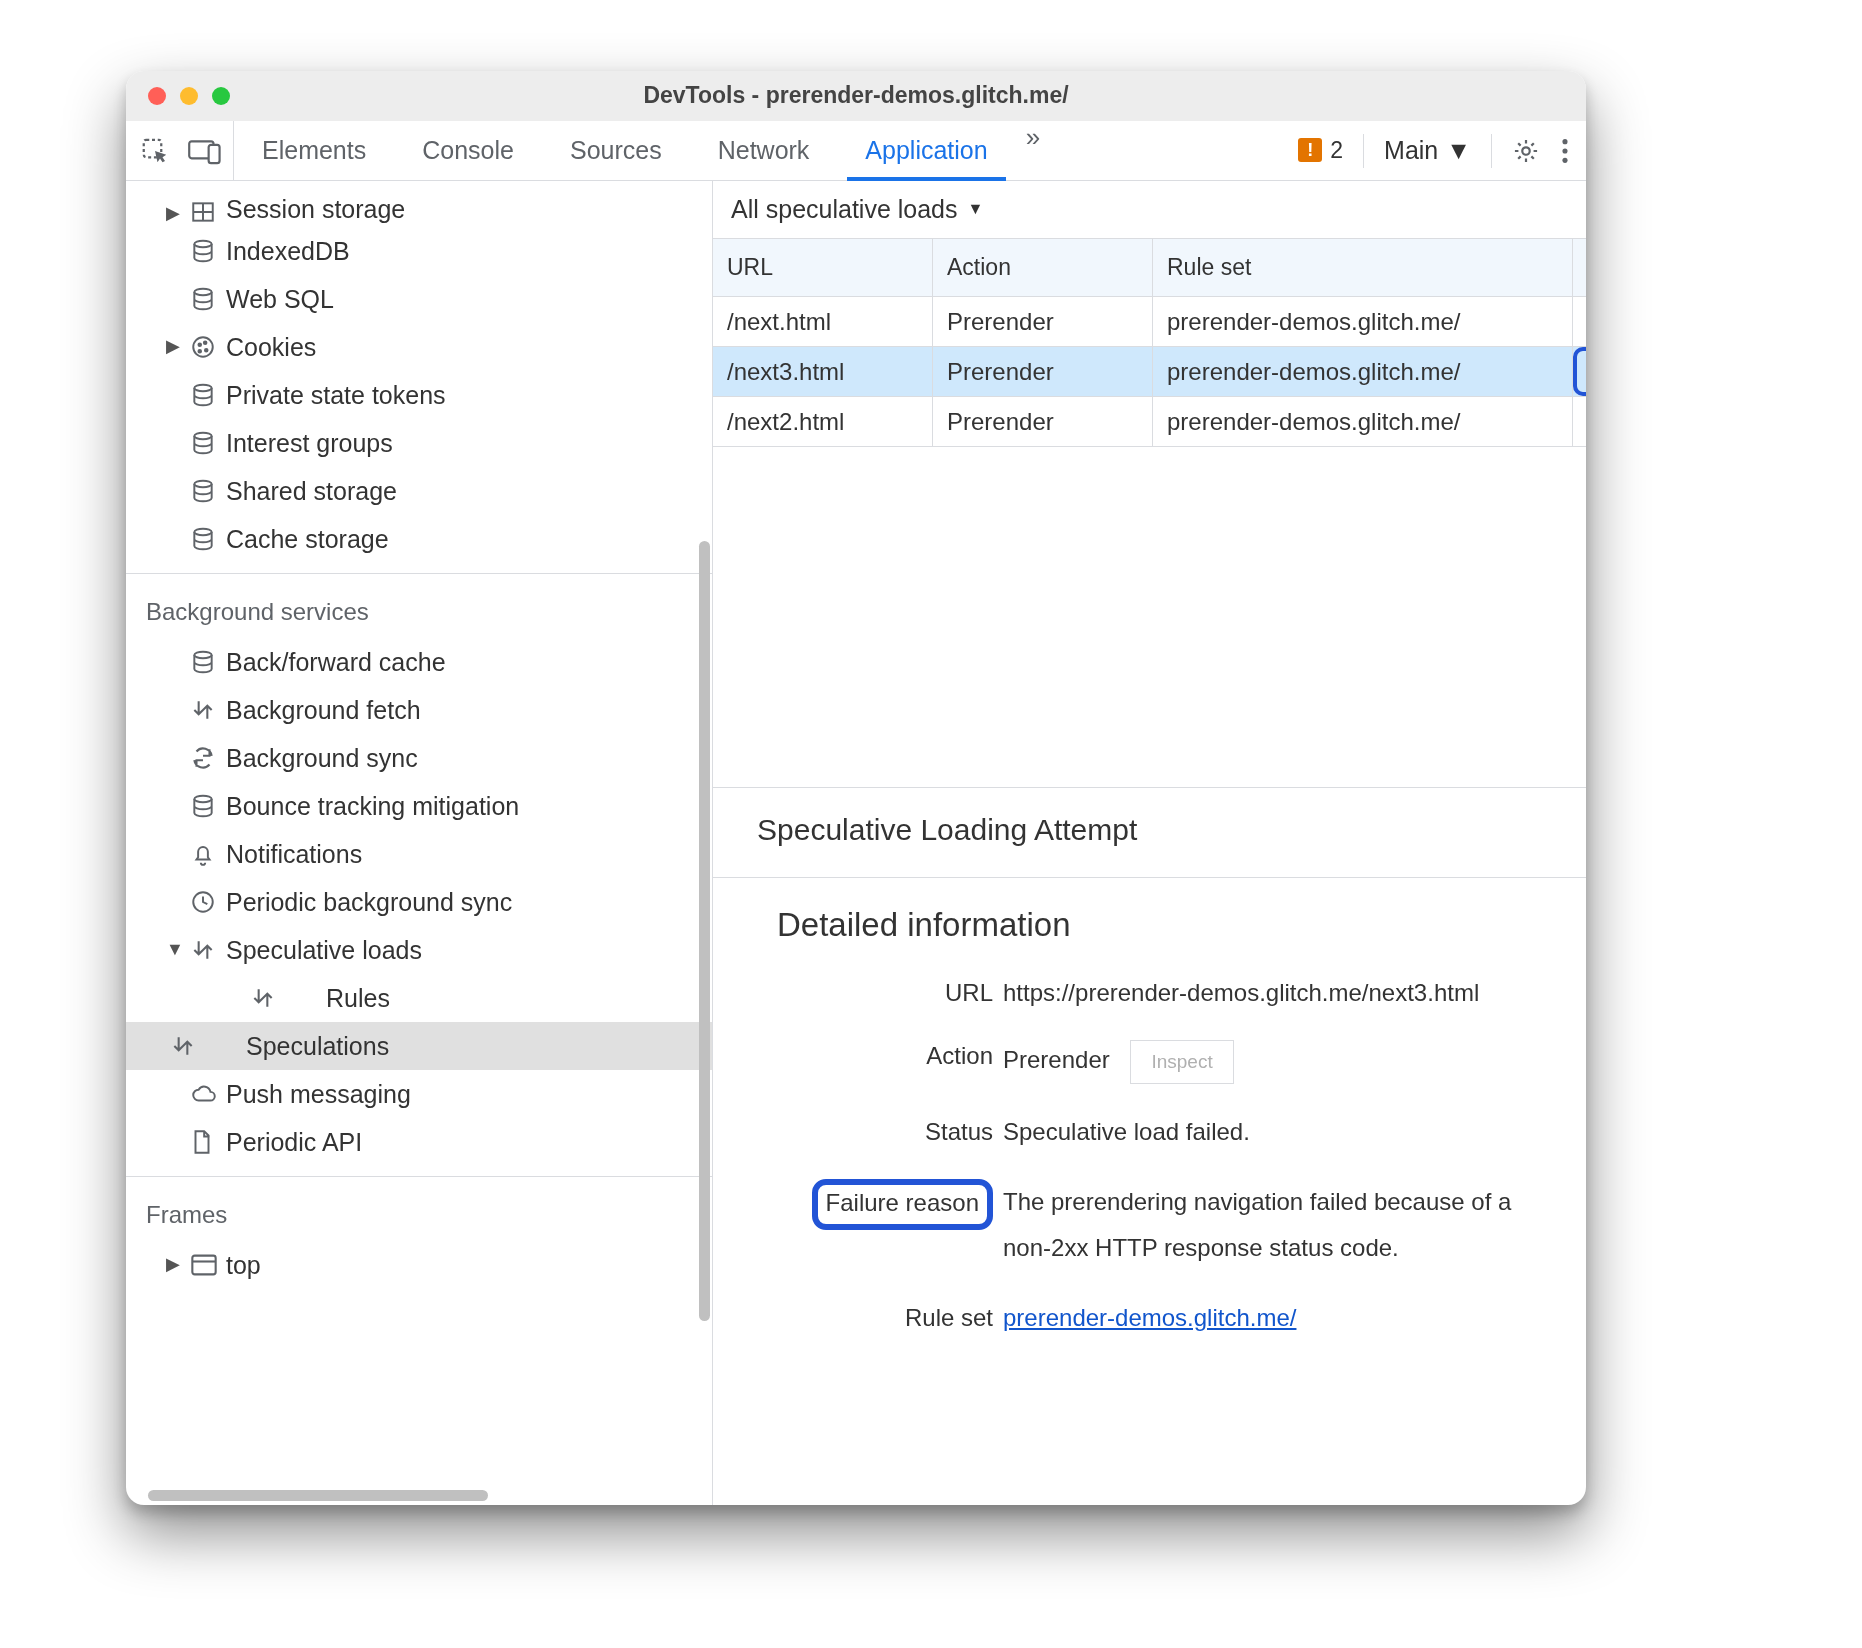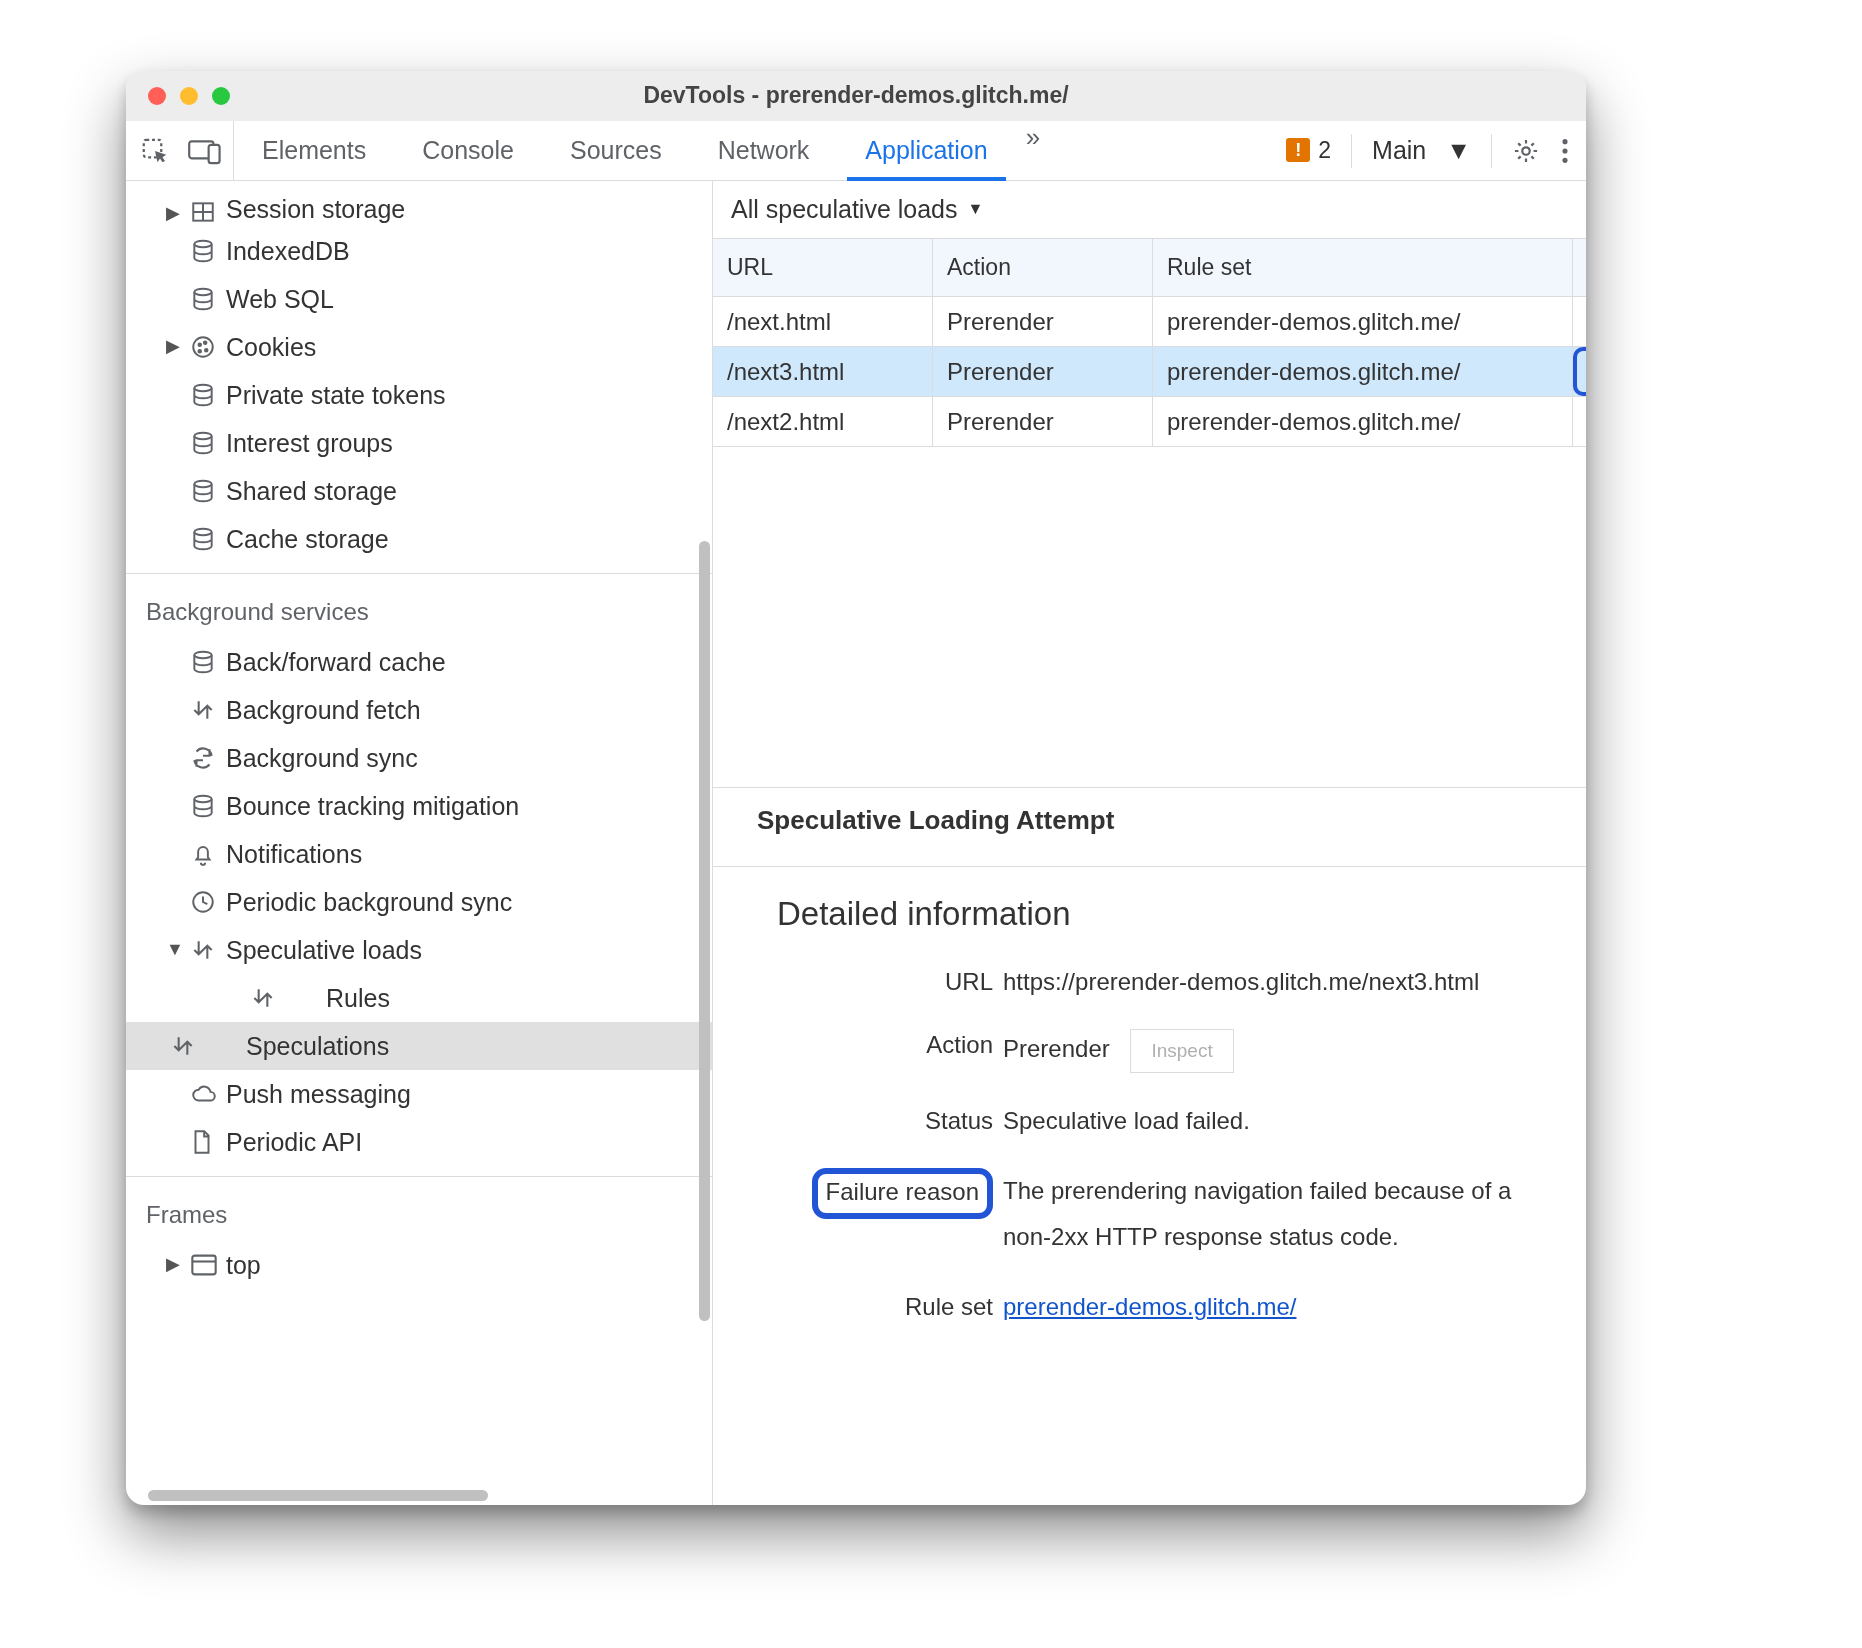--- a/index.html
+++ b/index.html
@@ -34,21 +34,21 @@
   .tabbar{height:60px;border-bottom:1px solid var(--border);display:flex;align-items:stretch;position:relative;}
   .tb-left{display:flex;align-items:center;padding-left:14px;gap:18px;border-right:1px solid var(--border);width:108px;}
   .tb-tabs{display:flex;align-items:stretch;}
   .tb-tab{display:flex;align-items:center;padding:0 28px;color:var(--muted);cursor:pointer;font-size:25px;}
   .tb-tab.active{color:var(--blue);position:relative;}
   .tb-tab.active::after{content:"";position:absolute;left:10px;right:10px;bottom:-1px;height:4px;background:var(--blue);}
   .tb-right{margin-left:auto;display:flex;align-items:center;gap:20px;padding-right:16px;}
   .vr{width:1px;height:34px;background:var(--border);}
   .chev{font-size:26px;color:var(--muted);padding:0 10px;}
   .badge-warn{display:inline-flex;align-items:center;justify-content:center;width:24px;height:24px;background:#e37400;color:#fff;font-size:18px;font-weight:700;border-radius:3px;}
-  .target-sel{display:flex;align-items:center;gap:20px;color:var(--txt);font-size:25px;}
+  .target-sel{display:flex;align-items:center;gap:8px;color:var(--txt);font-size:25px;}
   .gear,.kebab{color:var(--muted);}
   
   .body{display:flex;height:calc(100% - 110px);overflow:hidden;}
   .sidebar{width:587px;padding-top:2px;overflow:hidden;position:relative;border-right:1px solid var(--border);}
   .scrollbar-v{position:absolute;right:2px;top:360px;width:11px;height:780px;background:#c0c0c0;border-radius:6px;}
   .scrollbar-h{position:absolute;left:22px;bottom:4px;width:340px;height:11px;background:#c0c0c0;border-radius:6px;}
   
   .tree-row{display:flex;align-items:center;height:48px;padding-left:20px;white-space:nowrap;overflow:hidden;font-size:25px;}
   .tree-row.first{height:44px;align-items:flex-end;padding-bottom:2px;}
   .tree-row .arrow{width:24px;color:#555;font-size:18px;}
@@ -66,21 +66,21 @@
   .grid-head > div:last-child, .grid-row > div:last-child{border-right:none;}
   .grid-body{flex:0 0 auto;height:490px;}
   .grid-row{display:grid;grid-template-columns:220px 220px 420px 1fr;height:50px;border-bottom:1px solid var(--border);font-size:24px;}
   .grid-row.selected{background:var(--sel);}
   .status-cell{white-space:nowrap;overflow:hidden;text-overflow:clip;}
   .status-cell.failure{color:var(--red);}
   .status-cell.failure.ringed{border:4px solid var(--highlight);border-radius:10px;}
   .err-icon{display:inline-flex;align-items:center;justify-content:center;width:26px;height:26px;border-radius:50%;background:var(--red);color:#fff;font-size:16px;font-weight:700;margin-right:10px;flex:none;}
   
   .lower{border-top:1px solid var(--border);flex:1;overflow:hidden;}
-  .lower h2{font-weight:700;font-size:26px;margin:16px 0 28px 44px;}
+  .lower h2{font-weight:400;font-size:30px;margin:22px 0 28px 44px;}
   .lower .hr2{height:1px;background:var(--border);margin:0;}
   .det-title{font-weight:400;font-size:33px;padding:26px 0 20px 64px;}
   .kv{display:grid;grid-template-columns:280px 1fr;column-gap:10px;row-gap:32px;padding:10px 30px 0 0;}
   .kv .k{text-align:right;color:#333;font-size:24px;}
   .kv .v{font-size:24px;}
   .kv .v.link{color:var(--link);text-decoration:underline;}
   .btn-disabled{display:inline-flex;align-items:center;justify-content:center;height:44px;padding:1px 20px;border:1px solid var(--border);color:#b0b0b0;background:#fff;margin-left:14px;font-size:19px;}
   .ring-label{display:inline-block;border:6px solid var(--highlight);border-radius:14px;padding:2px 8px 6px 8px;margin-right:0;}
   
   

